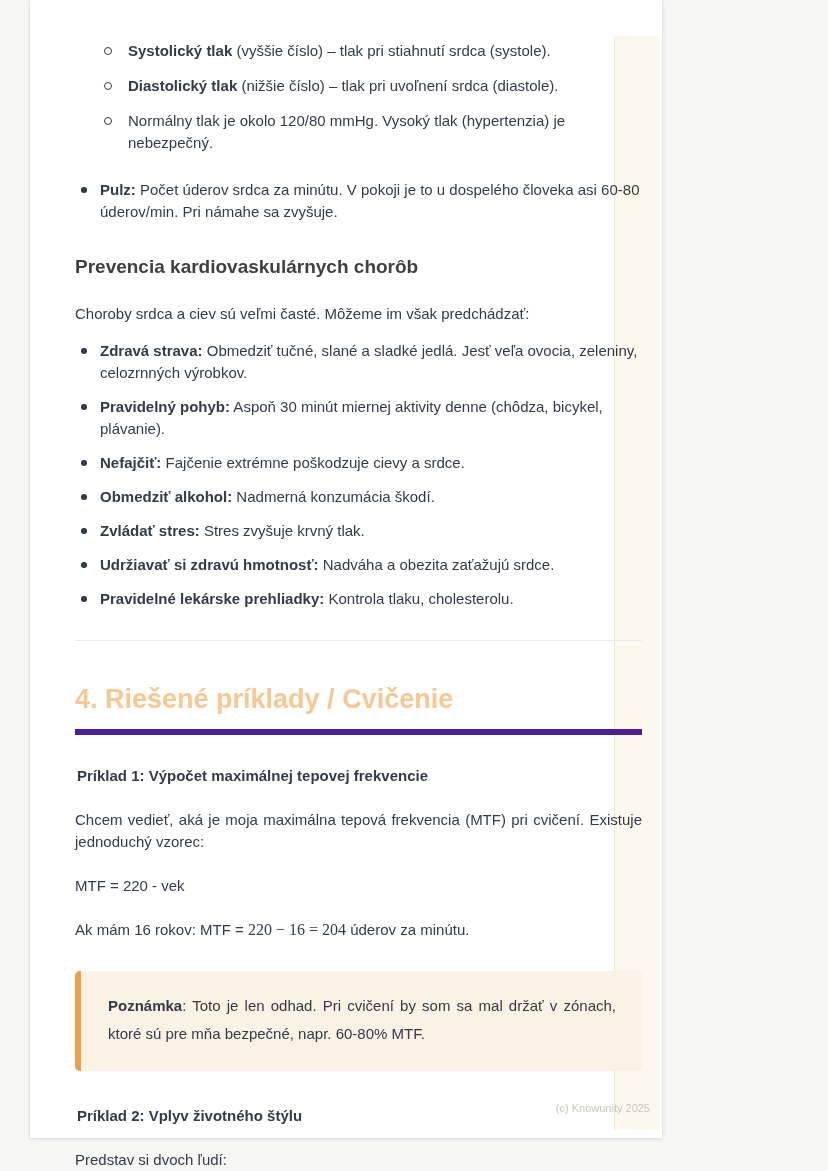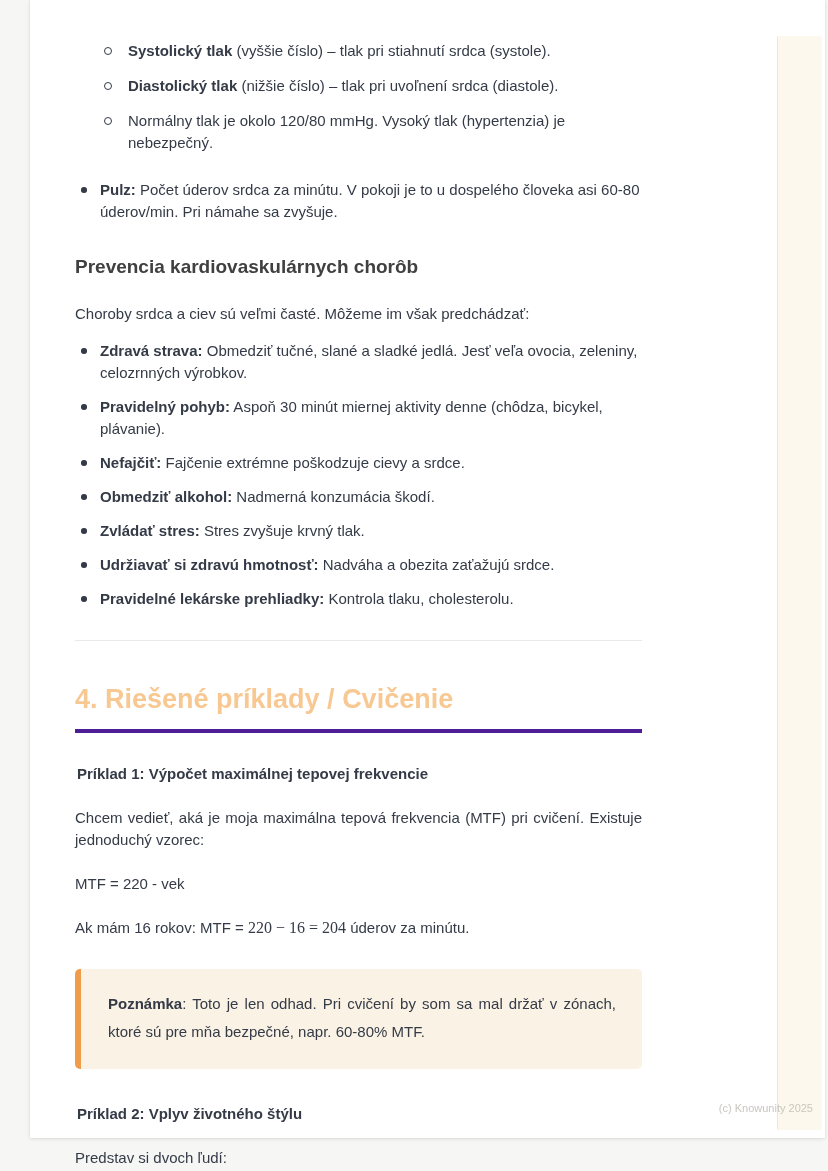--- a/index.html
+++ b/index.html
@@ -3,21 +3,21 @@
 <meta charset="utf-8">
 <style>
   html,body{margin:0;padding:0;}
   body{
     width:828px;height:1171px;position:relative;overflow:hidden;
     background:#f6f6f5;
     font-family:"Liberation Sans",sans-serif;
     color:#343b47;
   }
   .page-card{
-    position:absolute;left:30px;top:0;width:795px;height:1138px;
+    position:absolute;left:30px;top:0;width:632px;height:1138px;
     background:#ffffff;
     box-shadow:0 1px 4px rgba(0,0,0,0.10), 0 0 1px rgba(0,0,0,0.12);
   }
   .edge-strip{
     position:absolute;top:36px;right:3px;width:44px;bottom:8px;
     background:#fdf8ed;border-left:1px solid #f4e6cf;border-radius:2px;
   }
   .content{
     position:absolute;left:45px;top:0;width:567px;
     font-size:15px;line-height:22px;
@@ -40,21 +40,21 @@
   h3.faint-heading{
     font-size:19px;font-weight:700;color:#404040;
     margin:32px 0 24px 0;line-height:24px;
   }
   p{margin:0;}
   .intro-para{margin:0 0 15px 0;}
   .prevention-list li{margin-bottom:12px;}
   hr.divider{border:none;border-top:1px solid #e9e9e9;margin:30px 0 0 0;}
   h2.section-heading{
     font-size:27px;line-height:32px;font-weight:700;color:#f8c893;
-    margin:42px 0 0 0;padding-bottom:14px;border-bottom:4px solid #4c1d95;
+    margin:42px 0 0 0;padding-bottom:14px;border-bottom:6px solid #4c1d95;
   }
   .example-title{font-weight:700;margin:30px 0 0 2px;}
   .body-para{margin:22px 0 0 0;}
   .justified{text-align:justify;}
   .math{font-family:"Liberation Serif",serif;font-size:16px;}
   .callout{
     margin:30px 0 4px 0;
     background:#faf2e4;
     border-left:6px solid #f09d4b;
     border-radius:5px;

